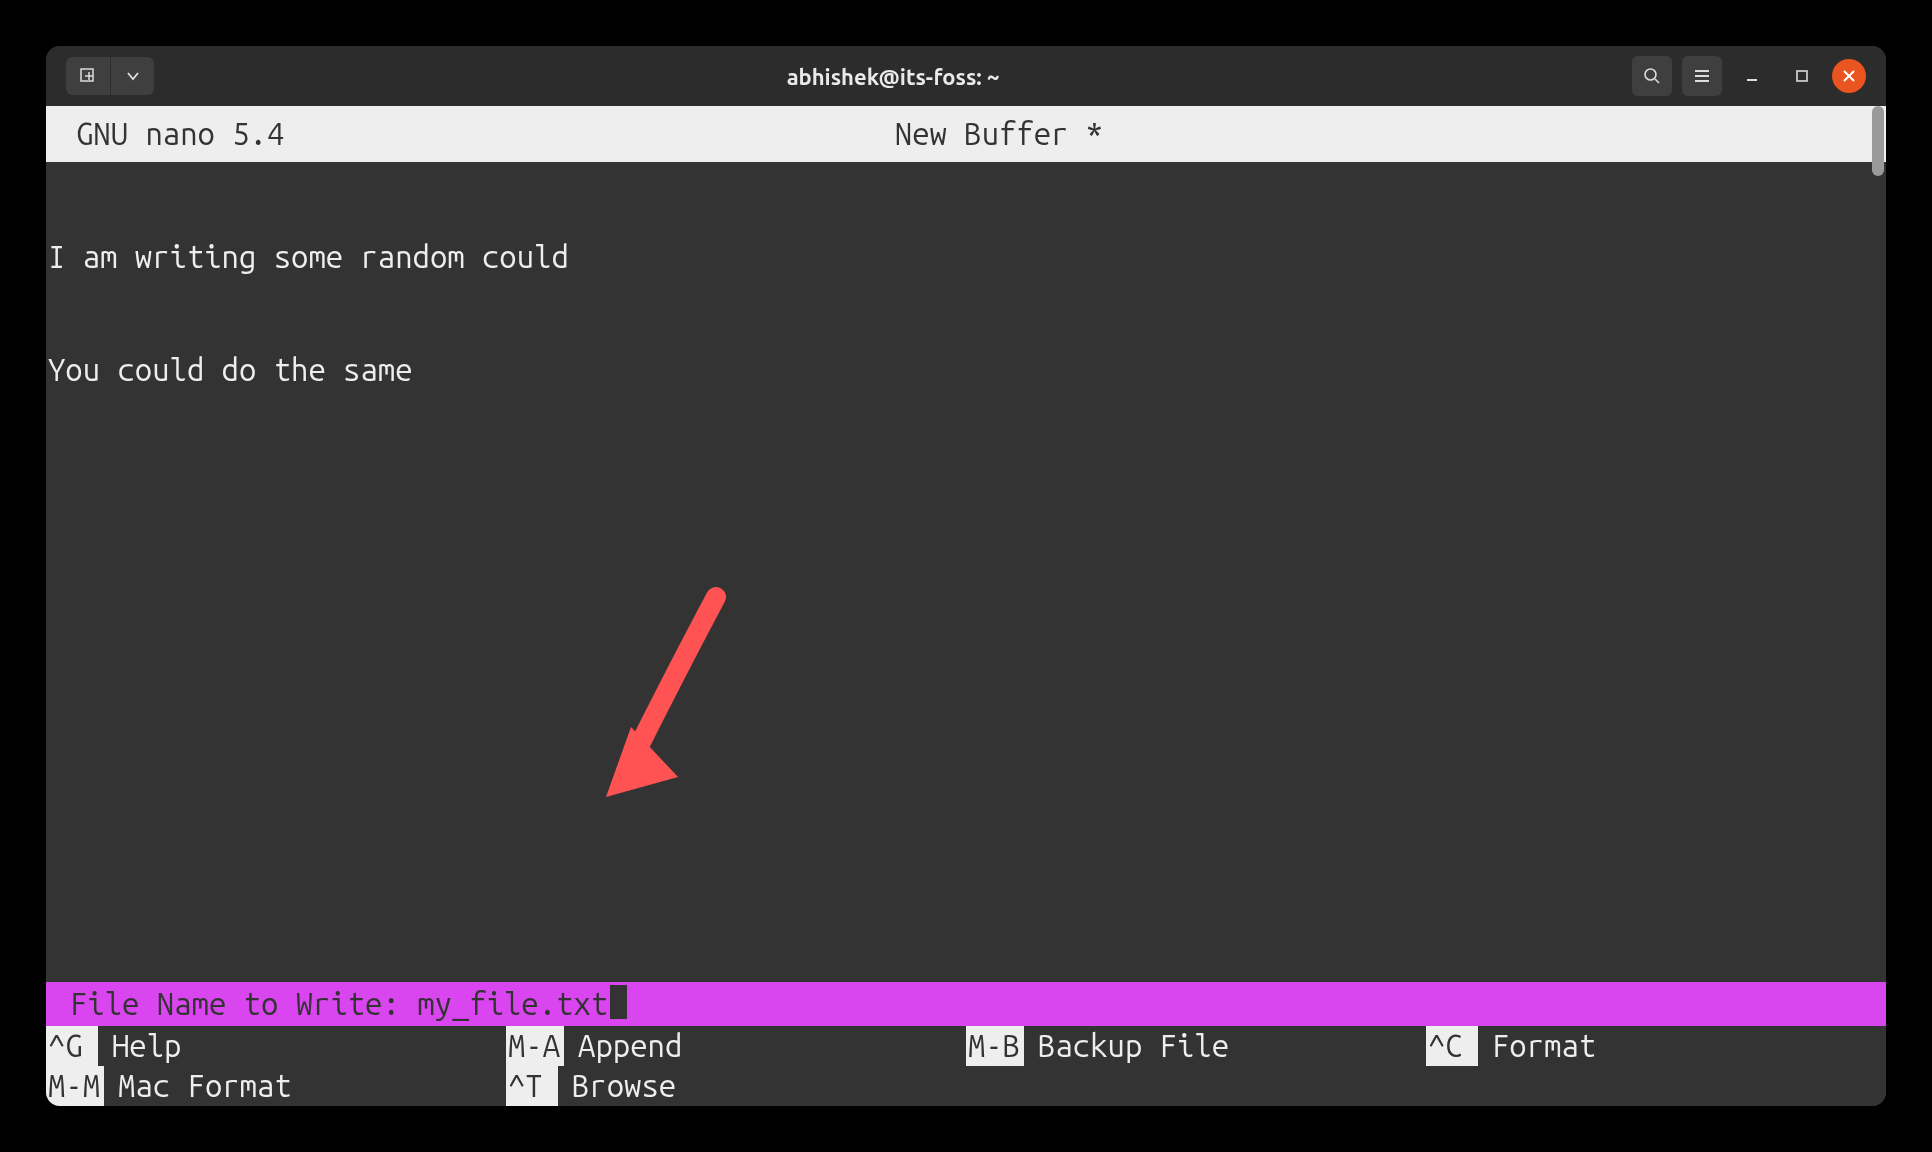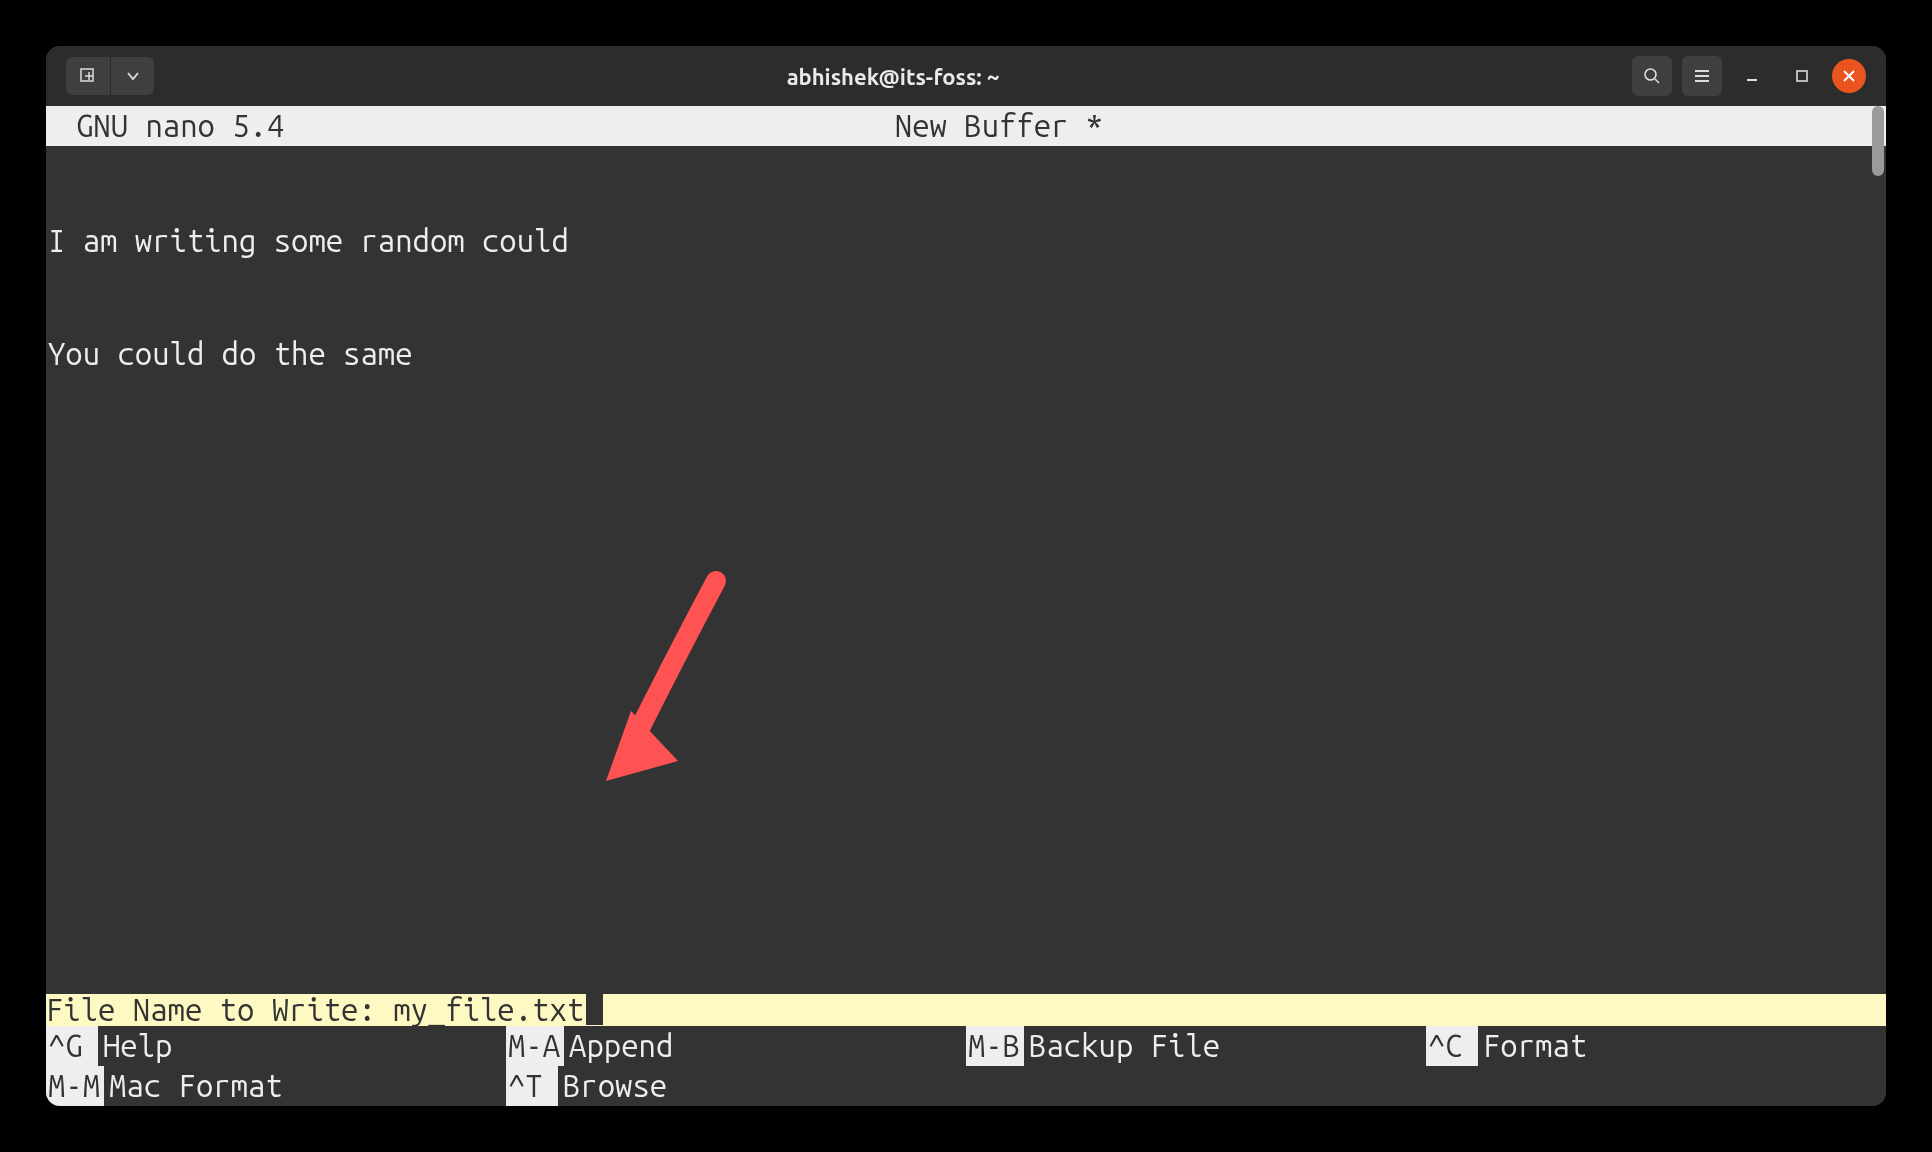--- a/index.html
+++ b/index.html
@@ -91,47 +91,48 @@
     font-size: 31px;
     line-height: 1.22;
     color:#eeeeee;
     position:relative;
   }
   .nano-header {
     background:#eeeeee;
     color:#333333;
     display:flex;
     padding: 0 0 0 30px;
-    height: 40px;
+    height: 56px;
     align-items:center;
     white-space:pre;
   }
   .nano-header .left { }
   .nano-header .center { position:absolute; left:50%; transform:translateX(-50%);margin-left:33px; }
   .nano-body {
     flex:1;
     padding: 0 2px;
     white-space:pre;
     position:relative;
   }
   .nano-body .line { }
   .arrow {
     position:absolute;
     left: 540px;
     top: 420px;
     pointer-events:none;
   }
   .nano-prompt {
-    background:#fef9c3;
+    background:#d946ef;
     color:#333333;
-    height:32px;
-    display:flex;
-    align-items:center;
-    white-space:pre;
-    position:relative;
+    height:44px;
+    display:flex;
+    align-items:center;
+    white-space:pre;
+    position:relative;
+    padding-left:24px;
   }
   .nano-prompt .cursor-block {
     display:inline-block;
     width: 17px;
     height: 34px;
     background:#333333;
     margin-left:2px;
     vertical-align: middle;
     position:relative;
     top:-2px;
@@ -151,21 +152,21 @@
     background:#eeeeee;
     color:#333333;
     padding: 0 4px 0 2px;
     height:100%;
     display:flex;
     align-items:center;
     min-width:52px;
   }
   .sc .label {
     color:#eeeeee;
-    padding-left: 5px;
+    padding-left: 14px;
   }
   .scrollbar {
     position:absolute;
     right:0;
     top:60px;
     width:16px;
     bottom:0;
     background:transparent;
   }
   .scrollbar .thumb {

